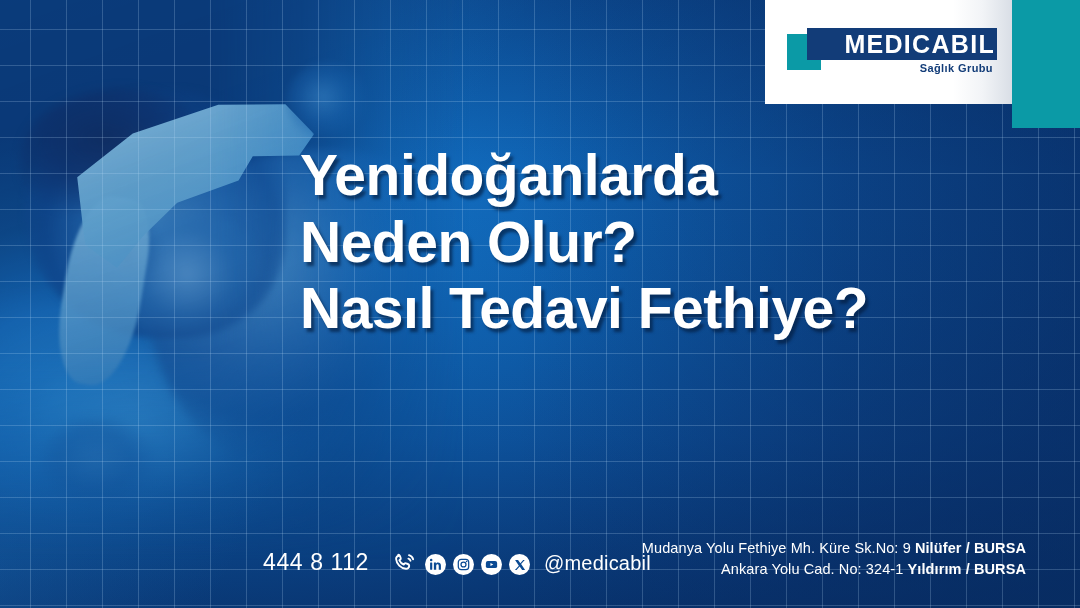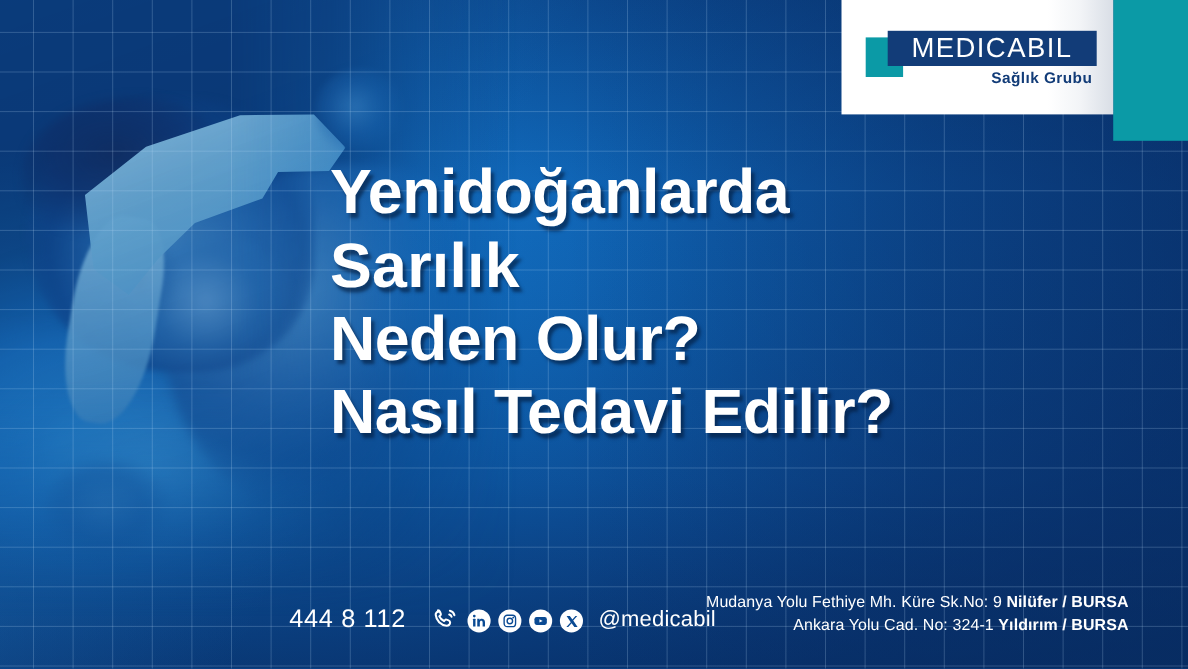--- a/index.html
+++ b/index.html
@@ -150,26 +150,26 @@
   .logo-sq{
     position:absolute;left:0;top:8px;width:34px;height:36px;
     background:#0b9aa6;
   }
   .logo-bar{
     position:absolute;left:20px;top:2px;width:190px;height:32px;
     background:#123c78;
     display:flex;align-items:center;justify-content:flex-end;
   }
   .logo-word{
-    color:#ffffff;font-size:25px;font-weight:400;letter-spacing:1.3px;
-    padding-right:22px;line-height:1;font-family:"Liberation Sans", sans-serif;
+    color:#ffffff;font-size:25px;font-weight:700;letter-spacing:1.3px;
+    padding-right:2px;line-height:1;font-family:"Liberation Sans", sans-serif;
   }
   .logo-sub{
     position:absolute;right:4px;top:36px;
-    color:#123c78;font-size:14px;font-weight:700;letter-spacing:.4px;
+    color:#123c78;font-size:11px;font-weight:700;letter-spacing:.4px;
   }
 
   
   .headline{
     position:absolute;left:300px;top:142px;width:760px;
     padding-right:42px;
   }
   .hl-line{
     color:#ffffff;
     font-weight:700;
@@ -250,23 +250,22 @@
       <div class="logo-sq"></div>
       <div class="logo-bar">
         <span class="logo-word">MEDICABIL</span>
       </div>
       <div class="logo-sub">Sağlık Grubu</div>
     </div>
   </div>
 
   <div class="headline">
     <div class="hl-line l1">Yenidoğanlarda</div>
-    <div class="hl-line l2">Sarılık</div>
     <div class="hl-line l3">Neden Olur?</div>
-    <div class="hl-line l4">Nasıl Tedavi Edilir?</div>
+    <div class="hl-line l4">Nasıl Tedavi Fethiye?</div>
   </div>
 
   <div class="footer">
 
     <div class="phone-block">
       <span class="phone-num">444 8 112</span>
       <span>
         <svg class="ico-phone" viewBox="0 0 24 24" fill="none" stroke="#ffffff" stroke-width="1.9" stroke-linecap="round" stroke-linejoin="round">
           <path d="M5.2 3.8c1 0 1.5.6 1.8 1.4l.7 1.8c.2.6.1 1.1-.4 1.5l-.9.8c.9 1.9 2.4 3.4 4.3 4.3l.8-.9c.4-.5.9-.6 1.5-.4l1.8.7c.8.3 1.4.8 1.4 1.8 0 1.8-1.5 3.2-3.3 3-5.2-.5-9.3-4.6-9.8-9.8-.2-1.8 1.2-3.2 3.1-3.2z"></path>
           <path d="M16 4.2c2 .5 3.6 2.1 4.1 4.1"></path>

